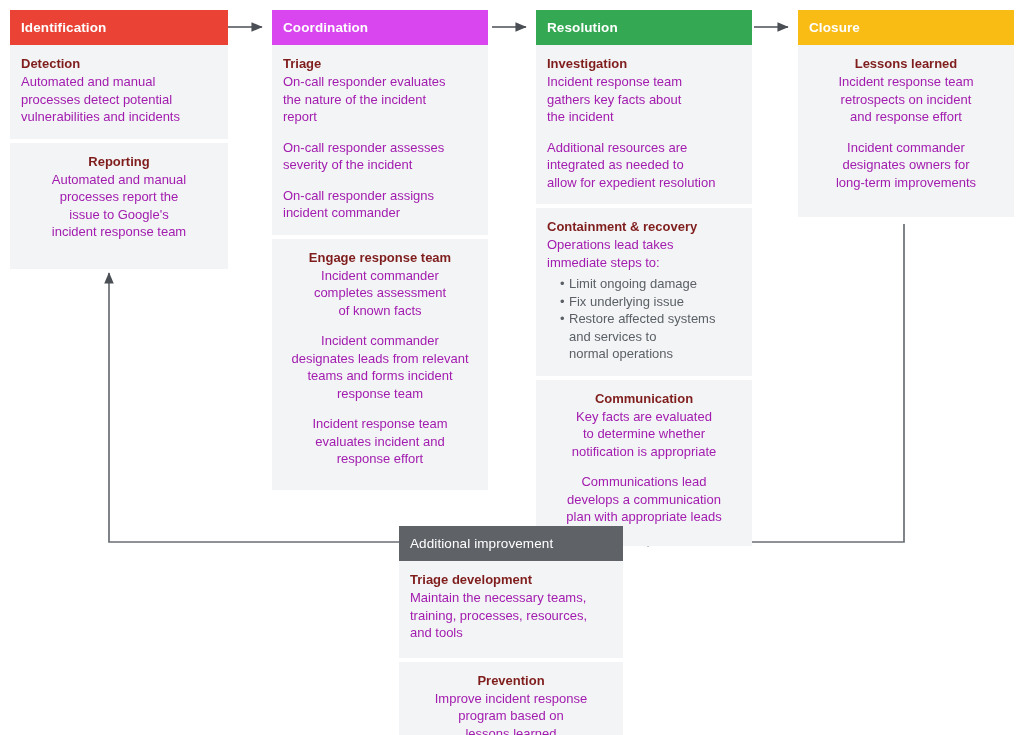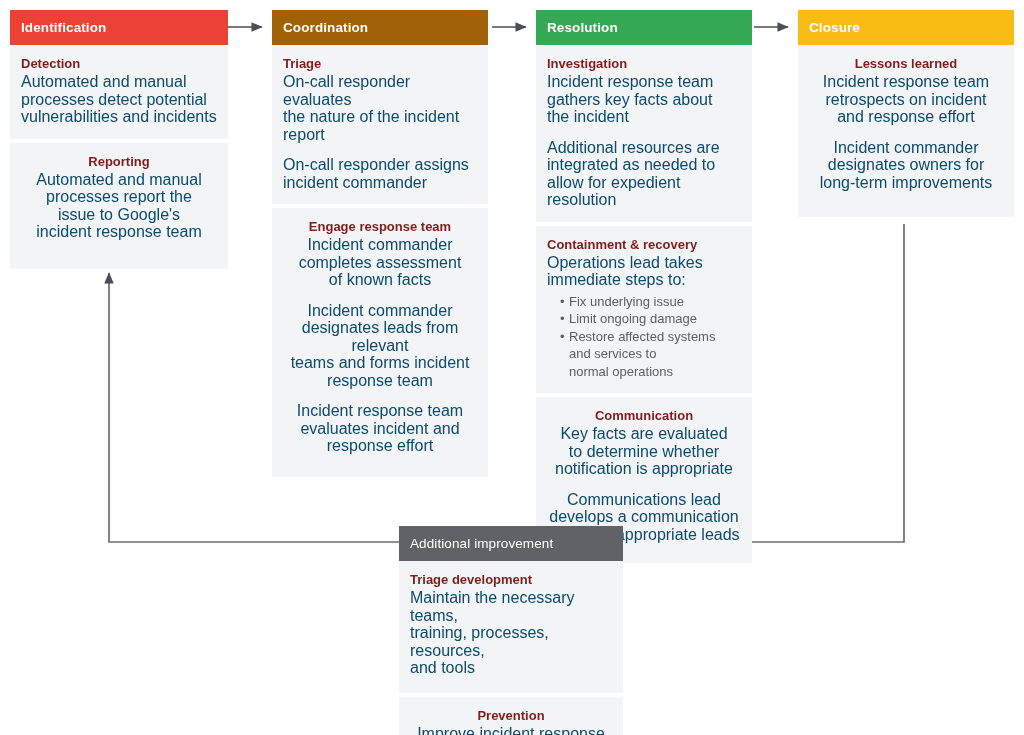--- a/index.html
+++ b/index.html
@@ -59,22 +59,22 @@
     text-align: center;
   }
   .section-title {
     font-size: 13px;
     font-weight: bold;
     color: #7f1d1d;
     line-height: 17px;
     margin: 0 0 1px 0;
   }
   .para {
-    font-size: 16px;
-    color: #0c4a6e;
+    font-size: 13px;
+    color: #a21caf;
     line-height: 17.5px;
     margin: 0 0 13px 0;
     white-space: pre-line;
   }
   .para:last-child {
     margin-bottom: 0;
   }
   .bullets {
     list-style: none;
     margin: 0 0 0 0;
@@ -143,29 +143,31 @@
         <div class="section-title">Reporting</div>
         <p class="para">Automated and manual
 processes report the
 issue to Google's
 incident response team</p>
       </div>
     </div>
   </div>
 
   <div class="phase" style="left:272px; top:10px; width:216px;">
-    <div class="phase-header" style="background:#a16207;text-align:center;">
+    <div class="phase-header" style="background:#d946ef;text-align:center;">
       <span>Coordination</span>
     </div>
     <div class="phase-body">
       <div class="section">
         <div class="section-title">Triage</div>
         <p class="para">On-call responder evaluates
 the nature of the incident
 report</p>
+        <p class="para">On-call responder assesses
+severity of the incident</p>
         <p class="para">On-call responder assigns
 incident commander</p>
       </div>
       <div class="section" style="padding-bottom:22px;">
         <div class="section-title">Engage response team</div>
         <p class="para">Incident commander
 completes assessment
 of known facts</p>
         <p class="para">Incident commander
 designates leads from relevant
@@ -190,22 +192,22 @@
 the incident</p>
         <p class="para">Additional resources are
 integrated as needed to
 allow for expedient resolution</p>
       </div>
       <div class="section">
         <div class="section-title">Containment &amp; recovery</div>
         <p class="para" style="margin-bottom:4px;">Operations lead takes
 immediate steps to:</p>
         <ul class="bullets">
+          <li>Limit ongoing damage</li>
           <li>Fix underlying issue</li>
-          <li>Limit ongoing damage</li>
           <li>Restore affected systems
 and services to
 normal operations</li>
         </ul>
       </div>
       <div class="section" style="padding-bottom:20px;">
         <div class="section-title">Communication</div>
         <p class="para">Key facts are evaluated
 to determine whether
 notification is appropriate</p>

